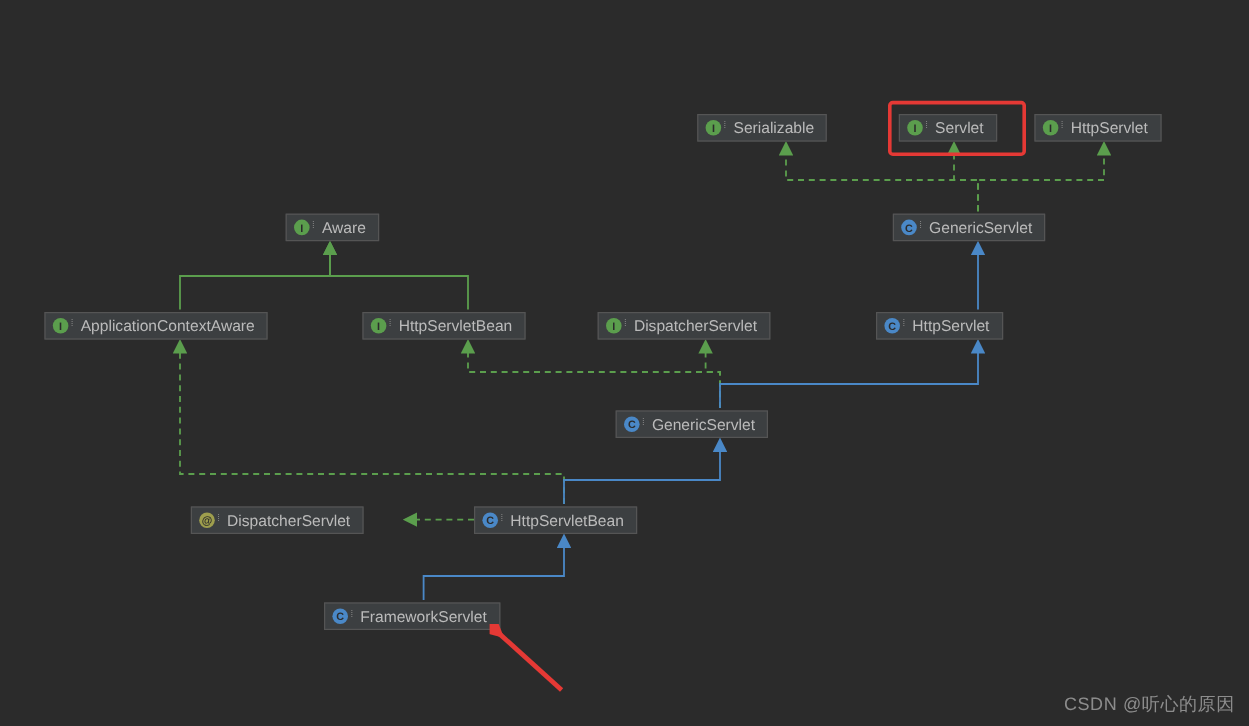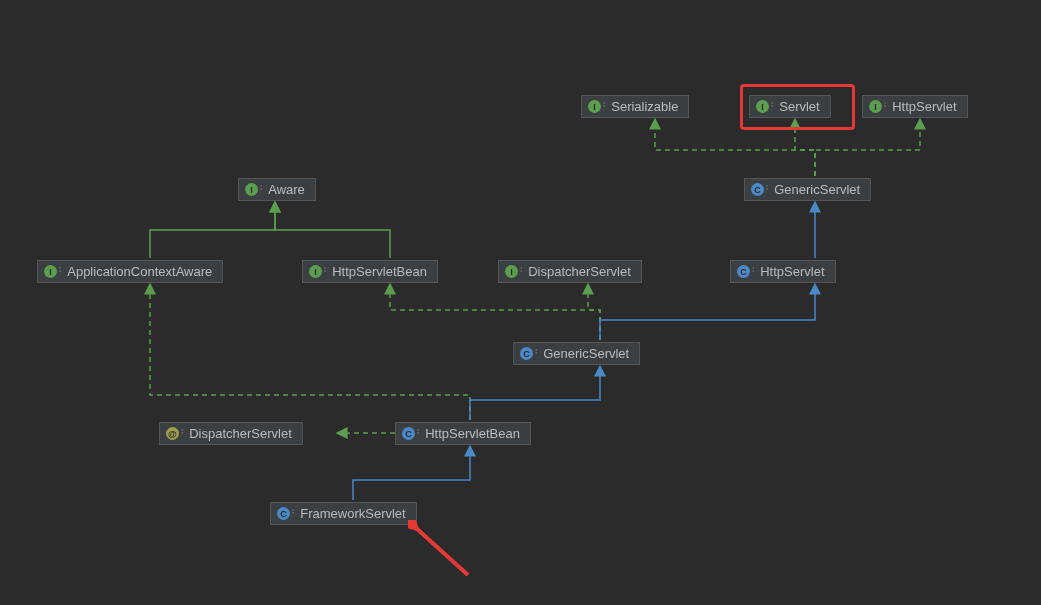--- a/index.html
+++ b/index.html
@@ -222,13 +222,14 @@
 
   <svg class="red-arrow" style="left:408px; top:520px; width:70px; height:60px;">
     <defs>
       <marker id="red-head" viewBox="0 0 10 10" refX="2" refY="5" markerWidth="7" markerHeight="7" orient="auto">
         <path d="M 0 5 L 10 0 L 10 10 z" fill="#e53935"></path>
       </marker>
     </defs>
     <line x1="60" y1="55" x2="8" y2="8" stroke="#e53935" stroke-width="4" marker-end="url(#red-head)"></line>
   </svg>
 
+  <div class="watermark">CSDN @听心的原因</div>
 </div>
 
 </body></html>

